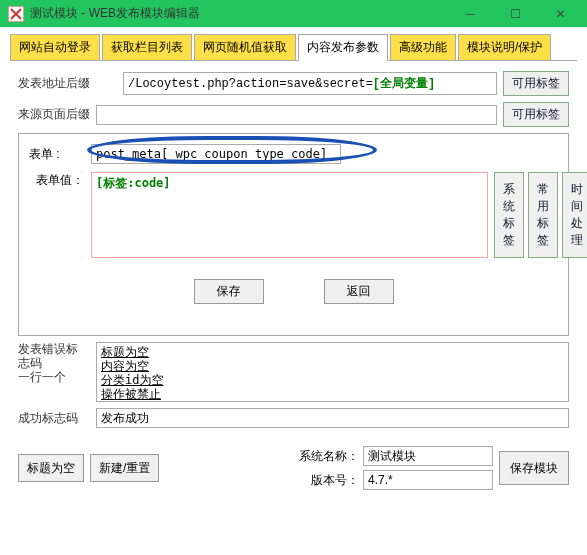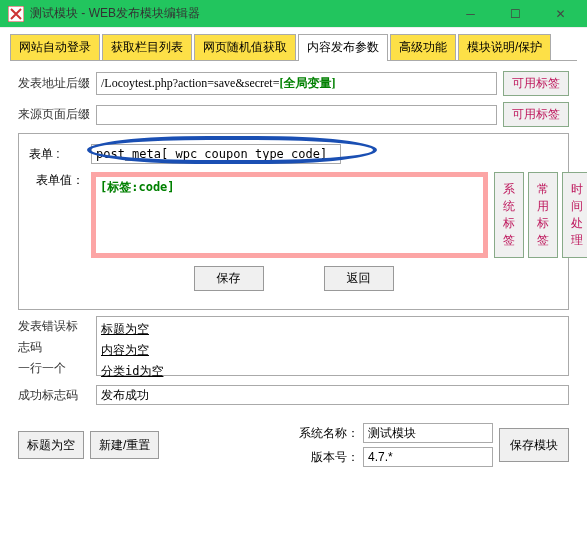--- a/index.html
+++ b/index.html
@@ -11,40 +11,40 @@
 .tabs { display: flex; border-bottom: 1px solid #aaa; margin: 6px 10px 0 10px; position: relative; }
 .tab { padding: 4px 8px; border: 1px solid #aaa; border-bottom: none; background: #fde047; margin-right: 2px; cursor: default; position: relative; }
 .tab.active { background: #fff; z-index: 2; }
 .tab.active::after { content:""; position:absolute; left:0; right:0; bottom:-1px; height:1px; background:#fff; }
 .content { padding: 10px 18px 6px 18px; }
 .row { display: flex; align-items: center; margin-bottom: 6px; }
 .lbl { width: 78px; color: #333; }
 .textin { border: 1px solid #aaa; padding: 2px 4px; font-size: 12px; font-family: inherit; background:#fff; }
 .green { color: #008000; font-weight: bold; }
 .btn { border: 1px solid #999; background: #f0f0f0; padding: 3px 8px; font-size: 12px; font-family: inherit; cursor: default; }
-.btn.greenb { color: #be185d; border-color: #8a8; }
+.btn.greenb { color: #0f172a; border-color: #8a8; }
 .panel { border: 1px solid #aaa; padding: 10px 10px 10px 10px; margin-top: 4px; }
 .formname-wrap { position: relative; display:flex; align-items:center; margin-bottom:8px; }
 .formname-wrap .lbl2 { width: 62px; }
 .ellipse { position:absolute; left:58px; top:-8px; width:290px; height:28px; border:4px solid #1a4fb3; border-radius: 50% / 60%; pointer-events:none; }
 .valuebox { display:flex; }
-.valuebox .ta { flex:1; height:86px; border:5px solid #fca5a5; padding:2px 4px; font-family:SimSun,monospace; font-size:12px; resize:none; }
+.valuebox .ta { flex:1; height:86px; border:1px solid #fca5a5; padding:2px 4px; font-family:SimSun,monospace; font-size:12px; resize:none; }
 .valuebox .sidebtns { width: 64px; margin-left:6px; display:flex; gap:4px; }
-.centerbtns { display:flex; justify-content:center; gap:60px; margin:8px 0;font-family:Liberation Serif, serif; }
+.centerbtns { display:flex; justify-content:center; gap:60px; margin:21px 0;font-family:Liberation Serif, serif; }
 .centerbtns .btn { width:70px; }
 .rights { display:flex; }
 .rights .txt { flex:1; }
 .foot { display:flex; align-items:center; padding: 6px 18px; }
 .foot .left { display:flex; gap:6px; }
 .foot .mid { flex:1; display:flex; flex-direction:column; align-items:flex-end; gap:4px; margin-right:6px; }
 .foot .mid .r { display:flex; align-items:center; }
 .foot .mid .r .l { width:60px; text-align:right; margin-right:4px; }
 .foot .mid .r input { width:130px; }
 .foot .savebtn { width:70px; height:34px; }
-.multiline { font-family: SimSun, monospace; line-height: 21px; white-space: pre; }
+.multiline { font-family: SimSun, monospace; line-height: 14px; white-space: pre; }
 </style>
 </head>
 <body>
 
 <div class="titlebar">
   <svg class="app-icon" viewBox="0 0 16 16">
       <rect x="0" y="0" width="16" height="16" fill="#fff" stroke="#c33"></rect>
       <path d="M3 3 L13 13 M13 3 L3 13" stroke="#c33" stroke-width="2"></path>
     </svg>
   <div class="title">测试模块 - WEB发布模块编辑器</div>
@@ -60,21 +60,21 @@
   <div class="tab active">内容发布参数</div>
   <div class="tab">高级功能</div>
   <div class="tab">模块说明/保护</div>
 </div>
 
 <div class="content">
 
   <div class="row rights">
     <div class="lbl">发表地址后缀</div>
     <div class="txt" style="display:flex;">
-      <div class="textin" style="flex:1; display:flex; align-items:center; font-family:Liberation Serif, serif;">
+      <div class="textin" style="flex:1; display:flex; align-items:center; font-family:Liberation Mono, monospace;margin-left:27px;">
         <span>/Locoytest.php?action=save&amp;secret=</span>
           <span class="green">[全局变量]</span>
       </div>
     </div>
     <button class="btn greenb" style="margin-left:6px;">可用标签</button>
   </div>
 
   <div class="row rights">
     <div class="lbl">来源页面后缀</div>
     <input class="textin" style="flex: 1 1 0%;" value="">

